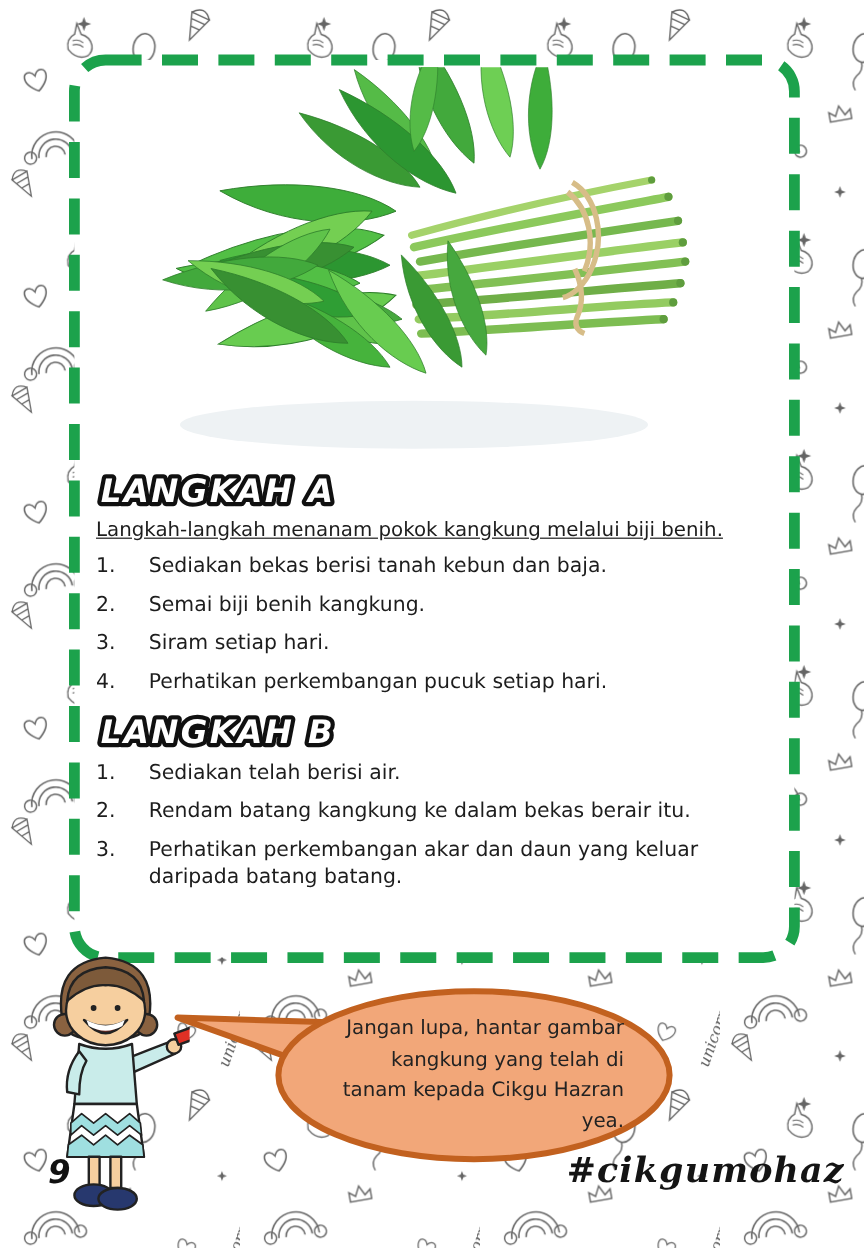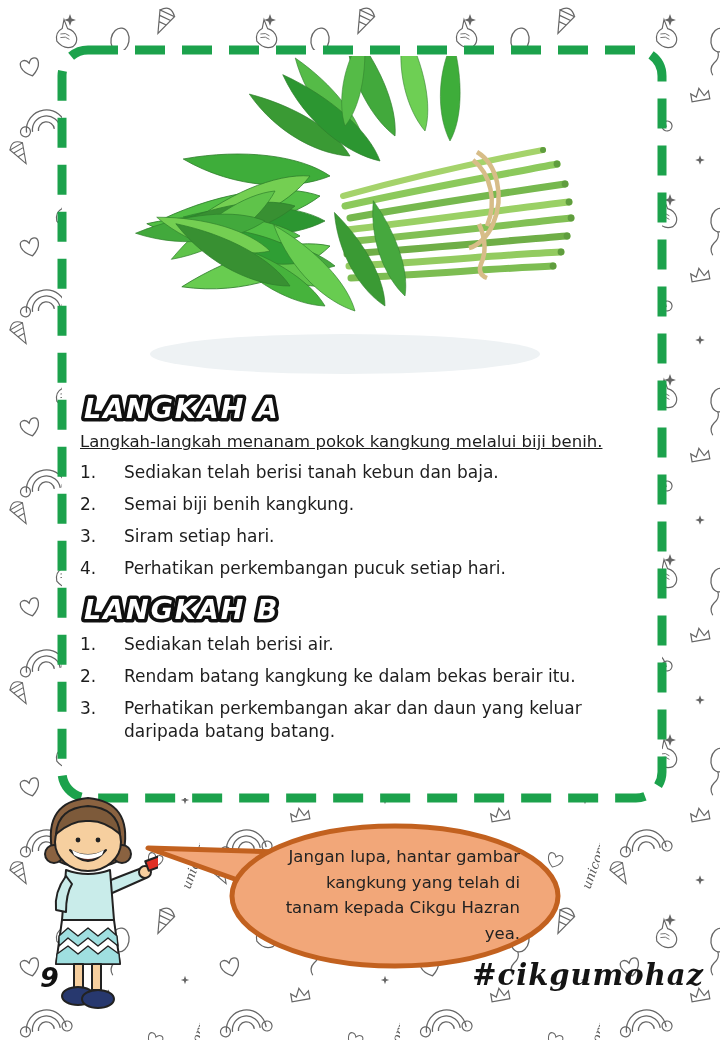--- a/index.html
+++ b/index.html
@@ -150,21 +150,21 @@
   <div class="content">
 
     <div class="sect-a">
       <svg class="heading-svg" width="280" height="40" viewBox="0 0 280 40">
         <text x="4" y="30" font-family="DejaVu Sans, sans-serif" font-weight="bold" font-style="italic" font-size="27" letter-spacing="2" paint-order="stroke" stroke="#101010" stroke-width="7" stroke-linejoin="round" fill="#ffffff">LANGKAH A</text>
       </svg>
       <p class="intro">Langkah-langkah menanam pokok kangkung melalui biji benih.</p>
       <div class="steps">
         <div class="step">
           <span class="num">1.</span>
-          <span class="txt">Sediakan telah berisi tanah kebun dan baja.</span>
+          <span class="txt">Sediakan bekas berisi tanah kebun dan baja.</span>
         </div>
         <div class="step">
           <span class="num">2.</span>
           <span class="txt">Semai biji benih kangkung.</span>
         </div>
         <div class="step">
           <span class="num">3.</span>
           <span class="txt">Siram setiap hari.</span>
         </div>
         <div class="step">

